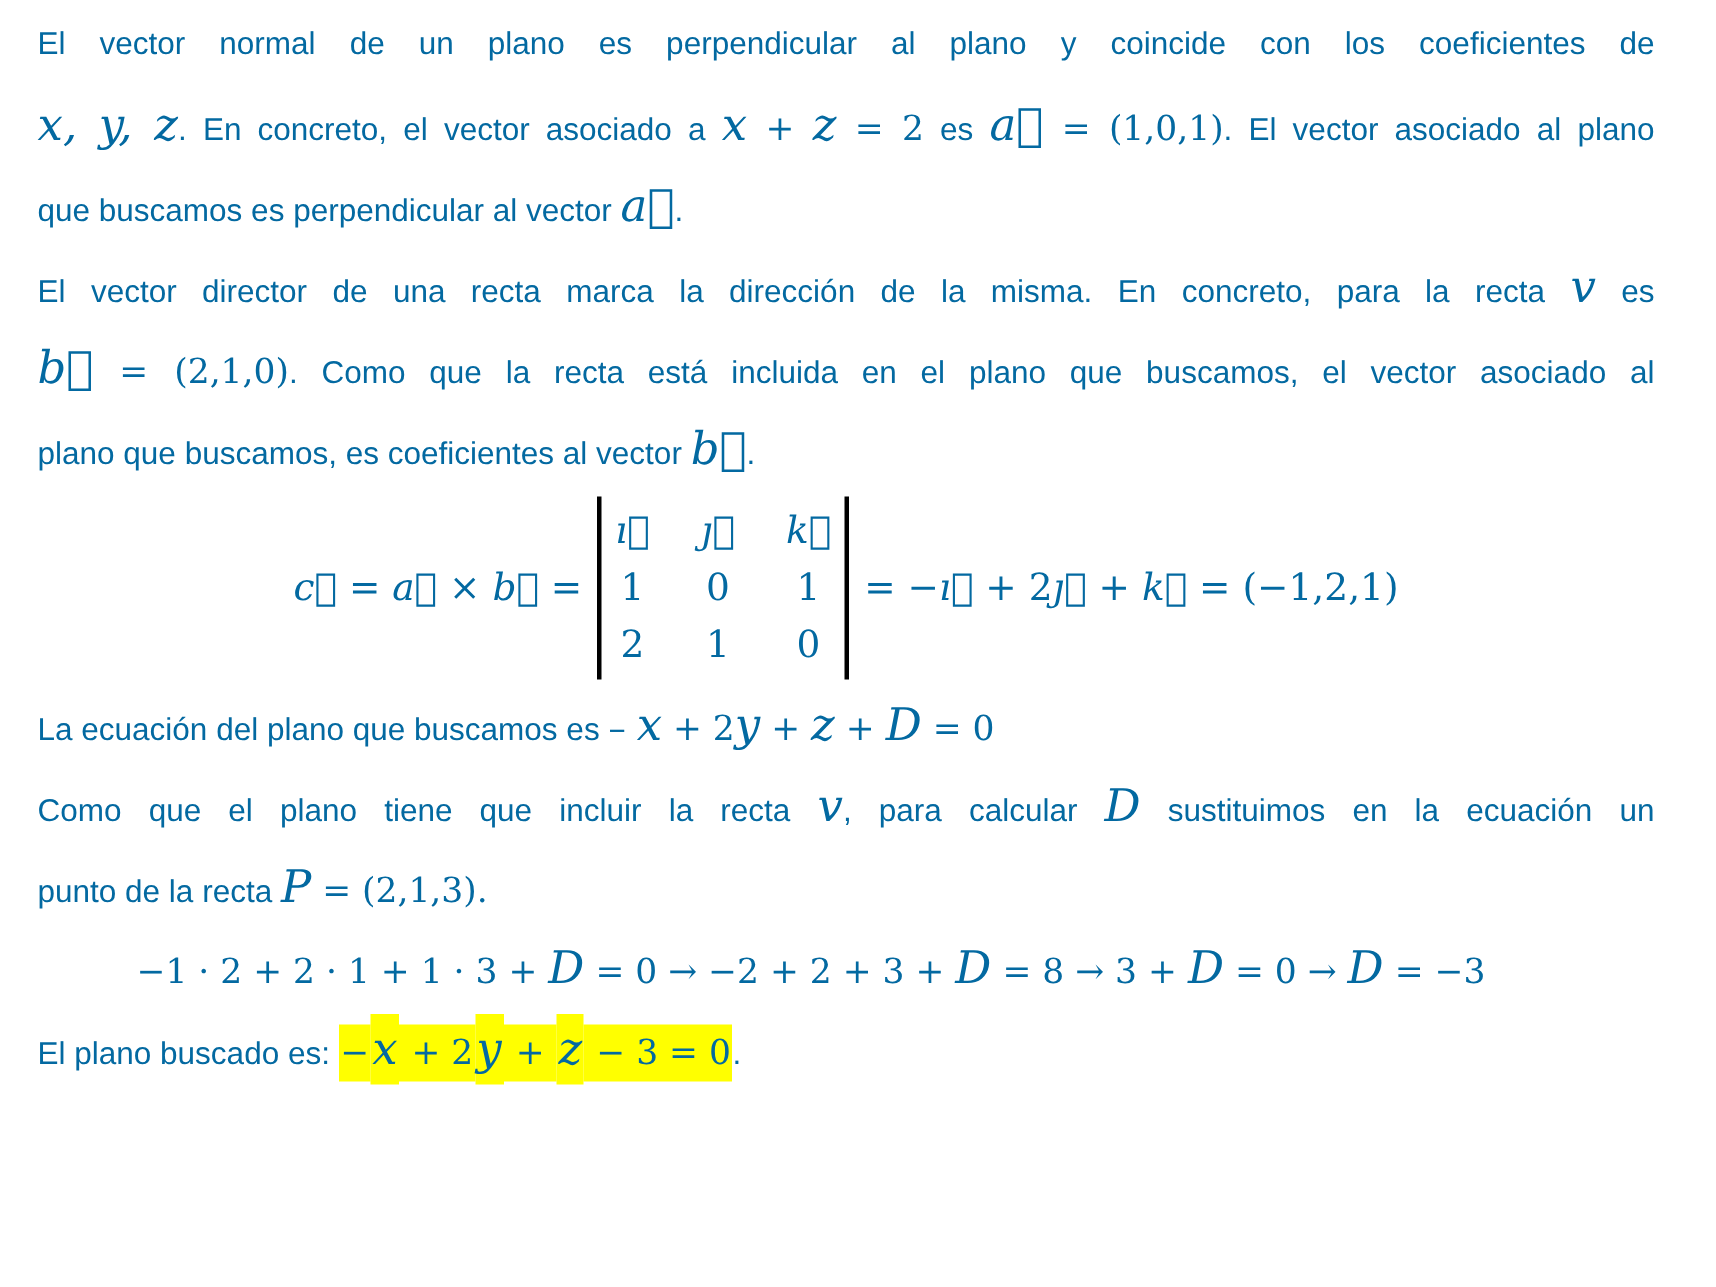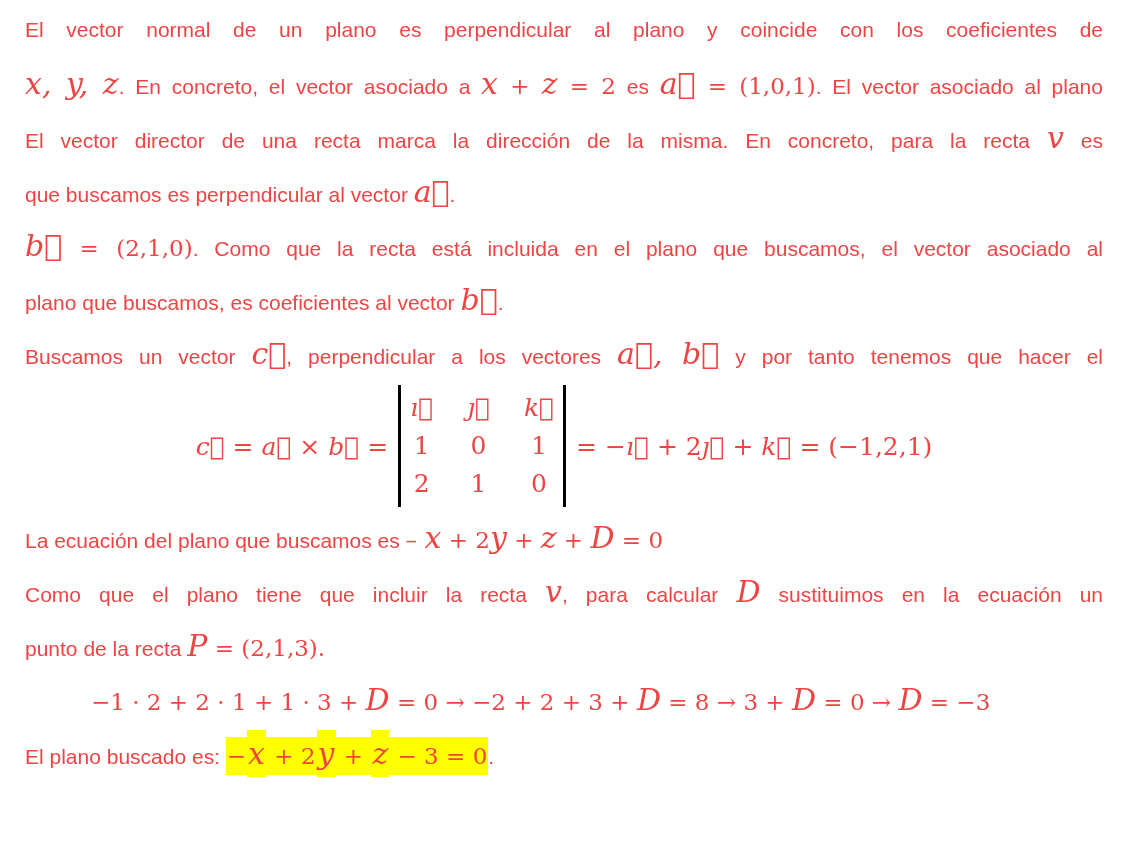--- a/index.html
+++ b/index.html
@@ -71,29 +71,28 @@
     display: grid;
     grid-template-columns: repeat(3, auto);
     column-gap: 34px;
     text-align: center;
     line-height: 38px;
   }
 </style>
 </head>
 <body style="background: rgb(255, 255, 255);">
 
-<main class="doc" style="color: #ef4444;">
+<main class="doc" style="color: #0369a1;">
   <section id="lines-before">
       <div class="line justify"><span class="seg-t">El vector normal de un plano es perpendicular al plano y coincide con los coeficientes de</span></div>
       <div class="line justify"><span class="seg-m">x, y, z</span><span class="seg-t">. En concreto, el vector asociado a </span><span class="seg-m">x</span><span class="seg-mu"> + </span><span class="seg-m">z</span><span class="seg-mu"> = 2</span><span class="seg-t"> es </span><span class="seg-m">a⃗</span><span class="seg-mu"> = (1,0,1)</span><span class="seg-t">. El vector asociado al plano</span></div>
+      <div class="line"><span class="seg-t">que buscamos es perpendicular al vector </span><span class="seg-m">a⃗</span><span class="seg-t">.</span></div>
       <div class="line justify"><span class="seg-t">El vector director de una recta marca la dirección de la misma. En concreto, para la recta </span><span class="seg-m">v</span><span class="seg-t"> es</span></div>
-      <div class="line"><span class="seg-t">que buscamos es perpendicular al vector </span><span class="seg-m">a⃗</span><span class="seg-t">.</span></div>
       <div class="line justify"><span class="seg-m">b⃗</span><span class="seg-mu"> = (2,1,0)</span><span class="seg-t">. Como que la recta está incluida en el plano que buscamos, el vector asociado al</span></div>
       <div class="line"><span class="seg-t">plano que buscamos, es coeficientes al vector </span><span class="seg-m">b⃗</span><span class="seg-t">.</span></div>
-      <div class="line justify"><span class="seg-t">Buscamos un vector </span><span class="seg-m">c⃗</span><span class="seg-t">, perpendicular a los vectores </span><span class="seg-m">a⃗, b⃗</span><span class="seg-t"> y por tanto tenemos que hacer el</span></div>
     </section>
 
   <div class="equation">
     <span class="eq-part" id="eq-lhs"><span class="seg-m">c⃗</span><span class="seg-mu"> = </span><span class="seg-m">a⃗</span><span class="seg-mu"> × </span><span class="seg-m">b⃗</span><span class="seg-mu"> =</span></span>
     <span class="det">
       <span class="matrix" id="eq-matrix">
           <span class="seg-m">ı⃗</span>
           <span class="seg-m">ȷ⃗</span>
           <span class="seg-m">k⃗</span>
           <span class="seg-mu">1</span>

